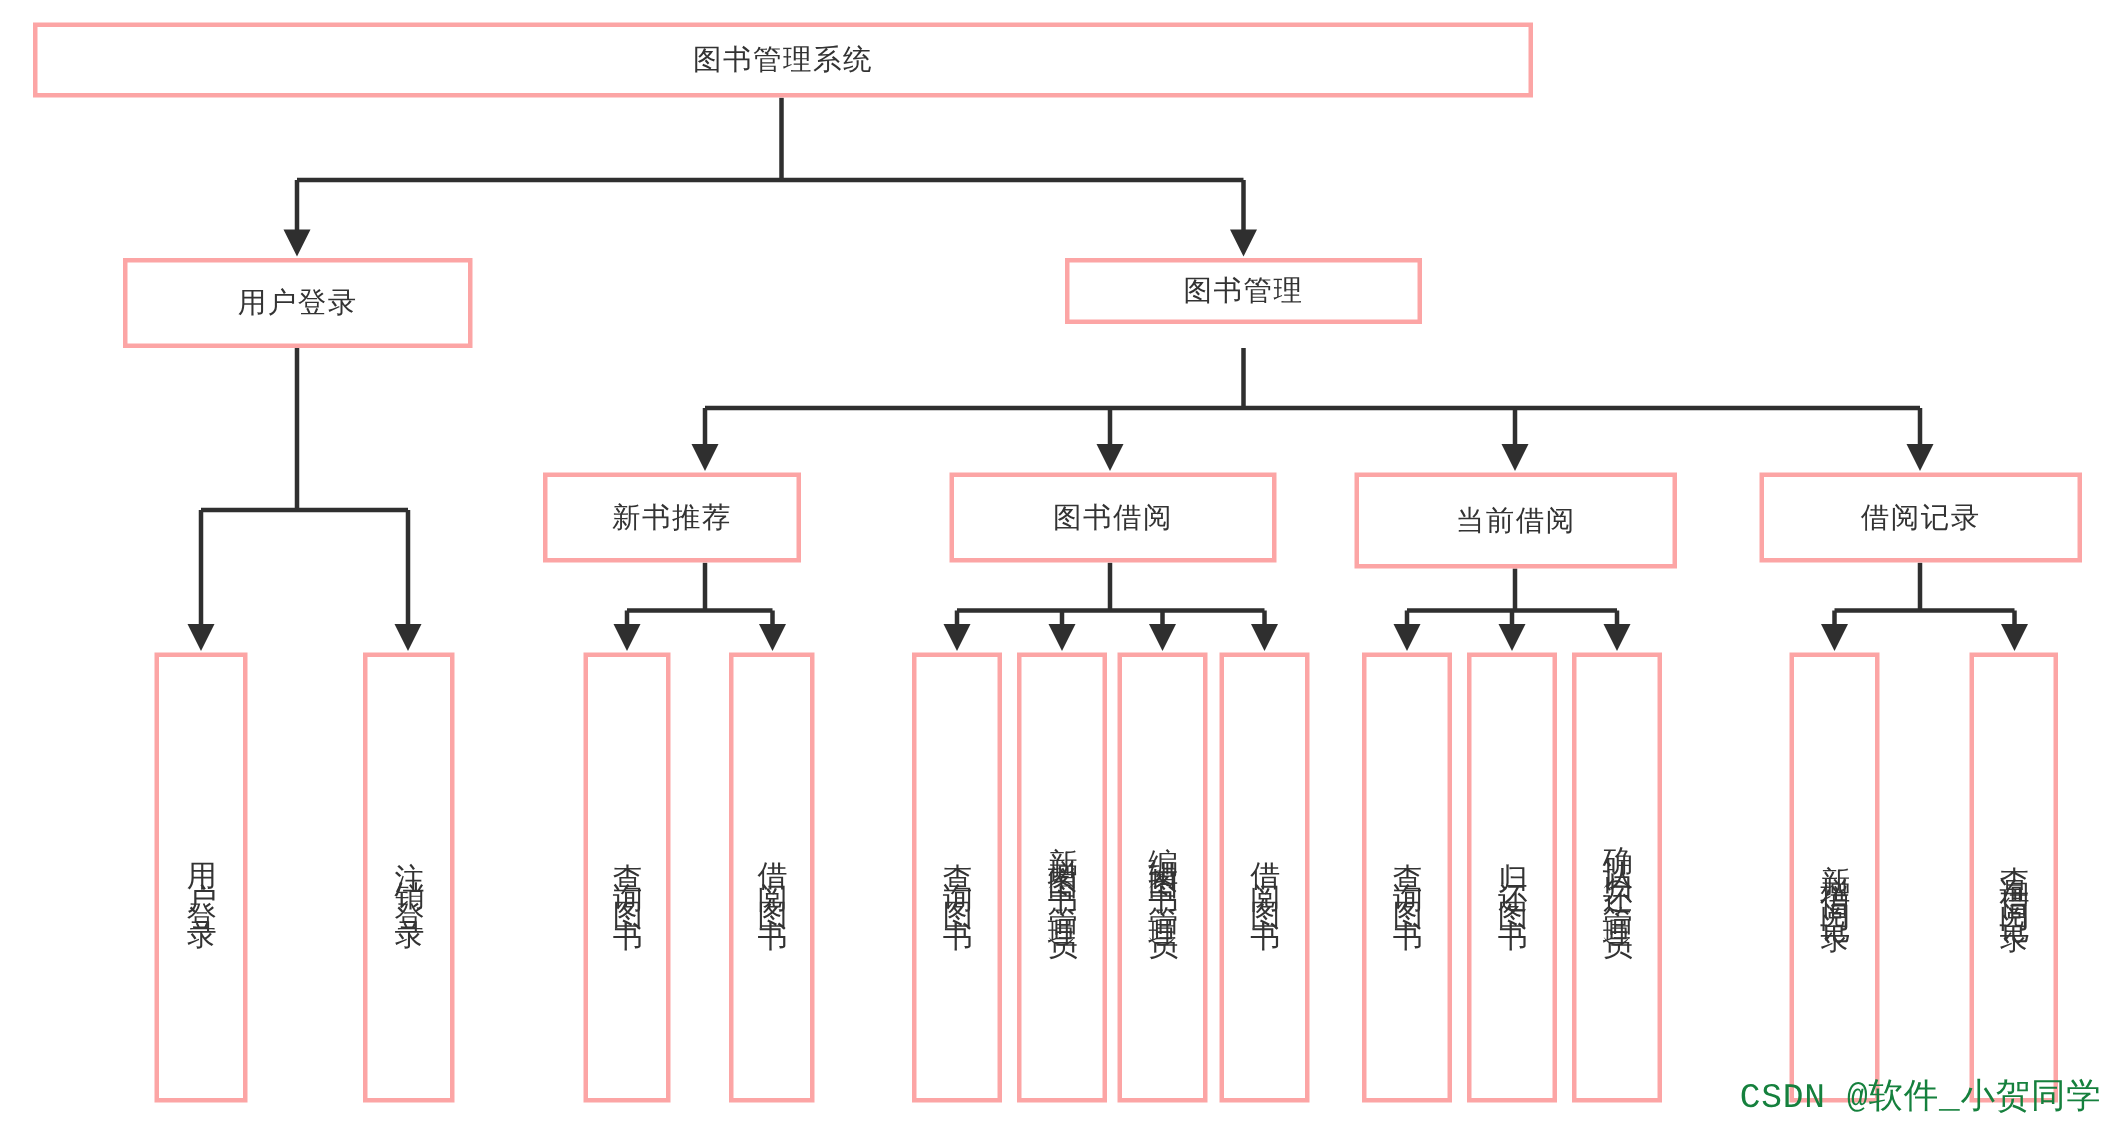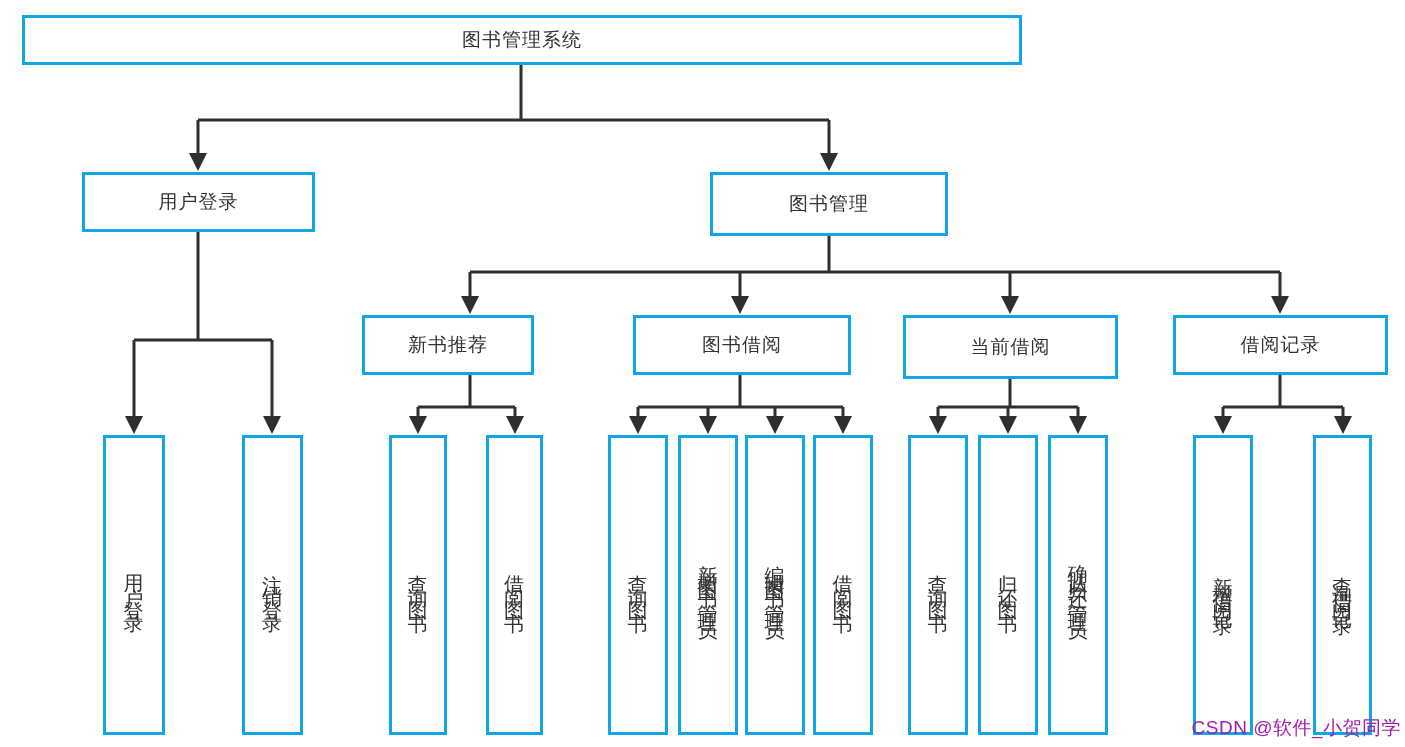--- a/index.html
+++ b/index.html
@@ -8,21 +8,21 @@
     width:1405px;height:747px;
     background:#ffffff;
     font-family:"Liberation Sans","DejaVu Sans",sans-serif;
     color:#333333;
     overflow:hidden;
   }
   .box{
     position:absolute;
     box-sizing:border-box;
     background:#ffffff;
-    border:3px solid #0ea5e9;
+    border:3px solid #fca5a5;
     display:flex;
     align-items:center;
     justify-content:center;
     z-index:2;
   }
   .hlabel{
     font-size:19px;
     letter-spacing:1px;
     white-space:nowrap;
   }
@@ -36,25 +36,26 @@
   .dense{ letter-spacing:8px; }
   #wires{
     position:absolute;left:0;top:0;width:1405px;height:747px;
     z-index:1;pointer-events:none;
   }
   #wires path{ stroke:#2f2f2f; stroke-width:3; fill:none; }
   #wires polygon{ fill:#2f2f2f; }
   .watermark{
     position:absolute;
     right:4px;top:715px;
-    font-size:19px;
-    color:#a21caf;
+    font-size:23px;
+    color:#15803d;
     letter-spacing:0.5px;
     z-index:5;
     white-space:nowrap;
+    font-family:Liberation Mono, monospace;
   }
 </style>
 </head>
 <body>
 
 <div id="canvas">
 
   <svg id="wires" viewBox="0 0 1405 747">
 
     <path d="M521 65 V120 M198 120 H829 M198 120 V155 M829 120 V155"></path>
@@ -91,21 +92,21 @@
     <polygon points="1334,416 1352,416 1343,434"></polygon>
   </svg>
 
   <div class="box" style="left:22px;top:15px;width:1000px;height:50px;">
     <span class="hlabel">图书管理系统</span>
   </div>
 
   <div class="box" style="left:82px;top:172px;width:233px;height:60px;">
     <span class="hlabel">用户登录</span>
   </div>
-  <div class="box" style="left:710px;top:172px;width:238px;height:64px;">
+  <div class="box" style="left:710px;top:172px;width:238px;height:44px;">
     <span class="hlabel">图书管理</span>
   </div>
 
   <div class="box" style="left:362px;top:315px;width:172px;height:60px;">
     <span class="hlabel">新书推荐</span>
   </div>
   <div class="box" style="left:633px;top:315px;width:218px;height:60px;">
     <span class="hlabel">图书借阅</span>
   </div>
   <div class="box" style="left:903px;top:315px;width:215px;height:64px;">

